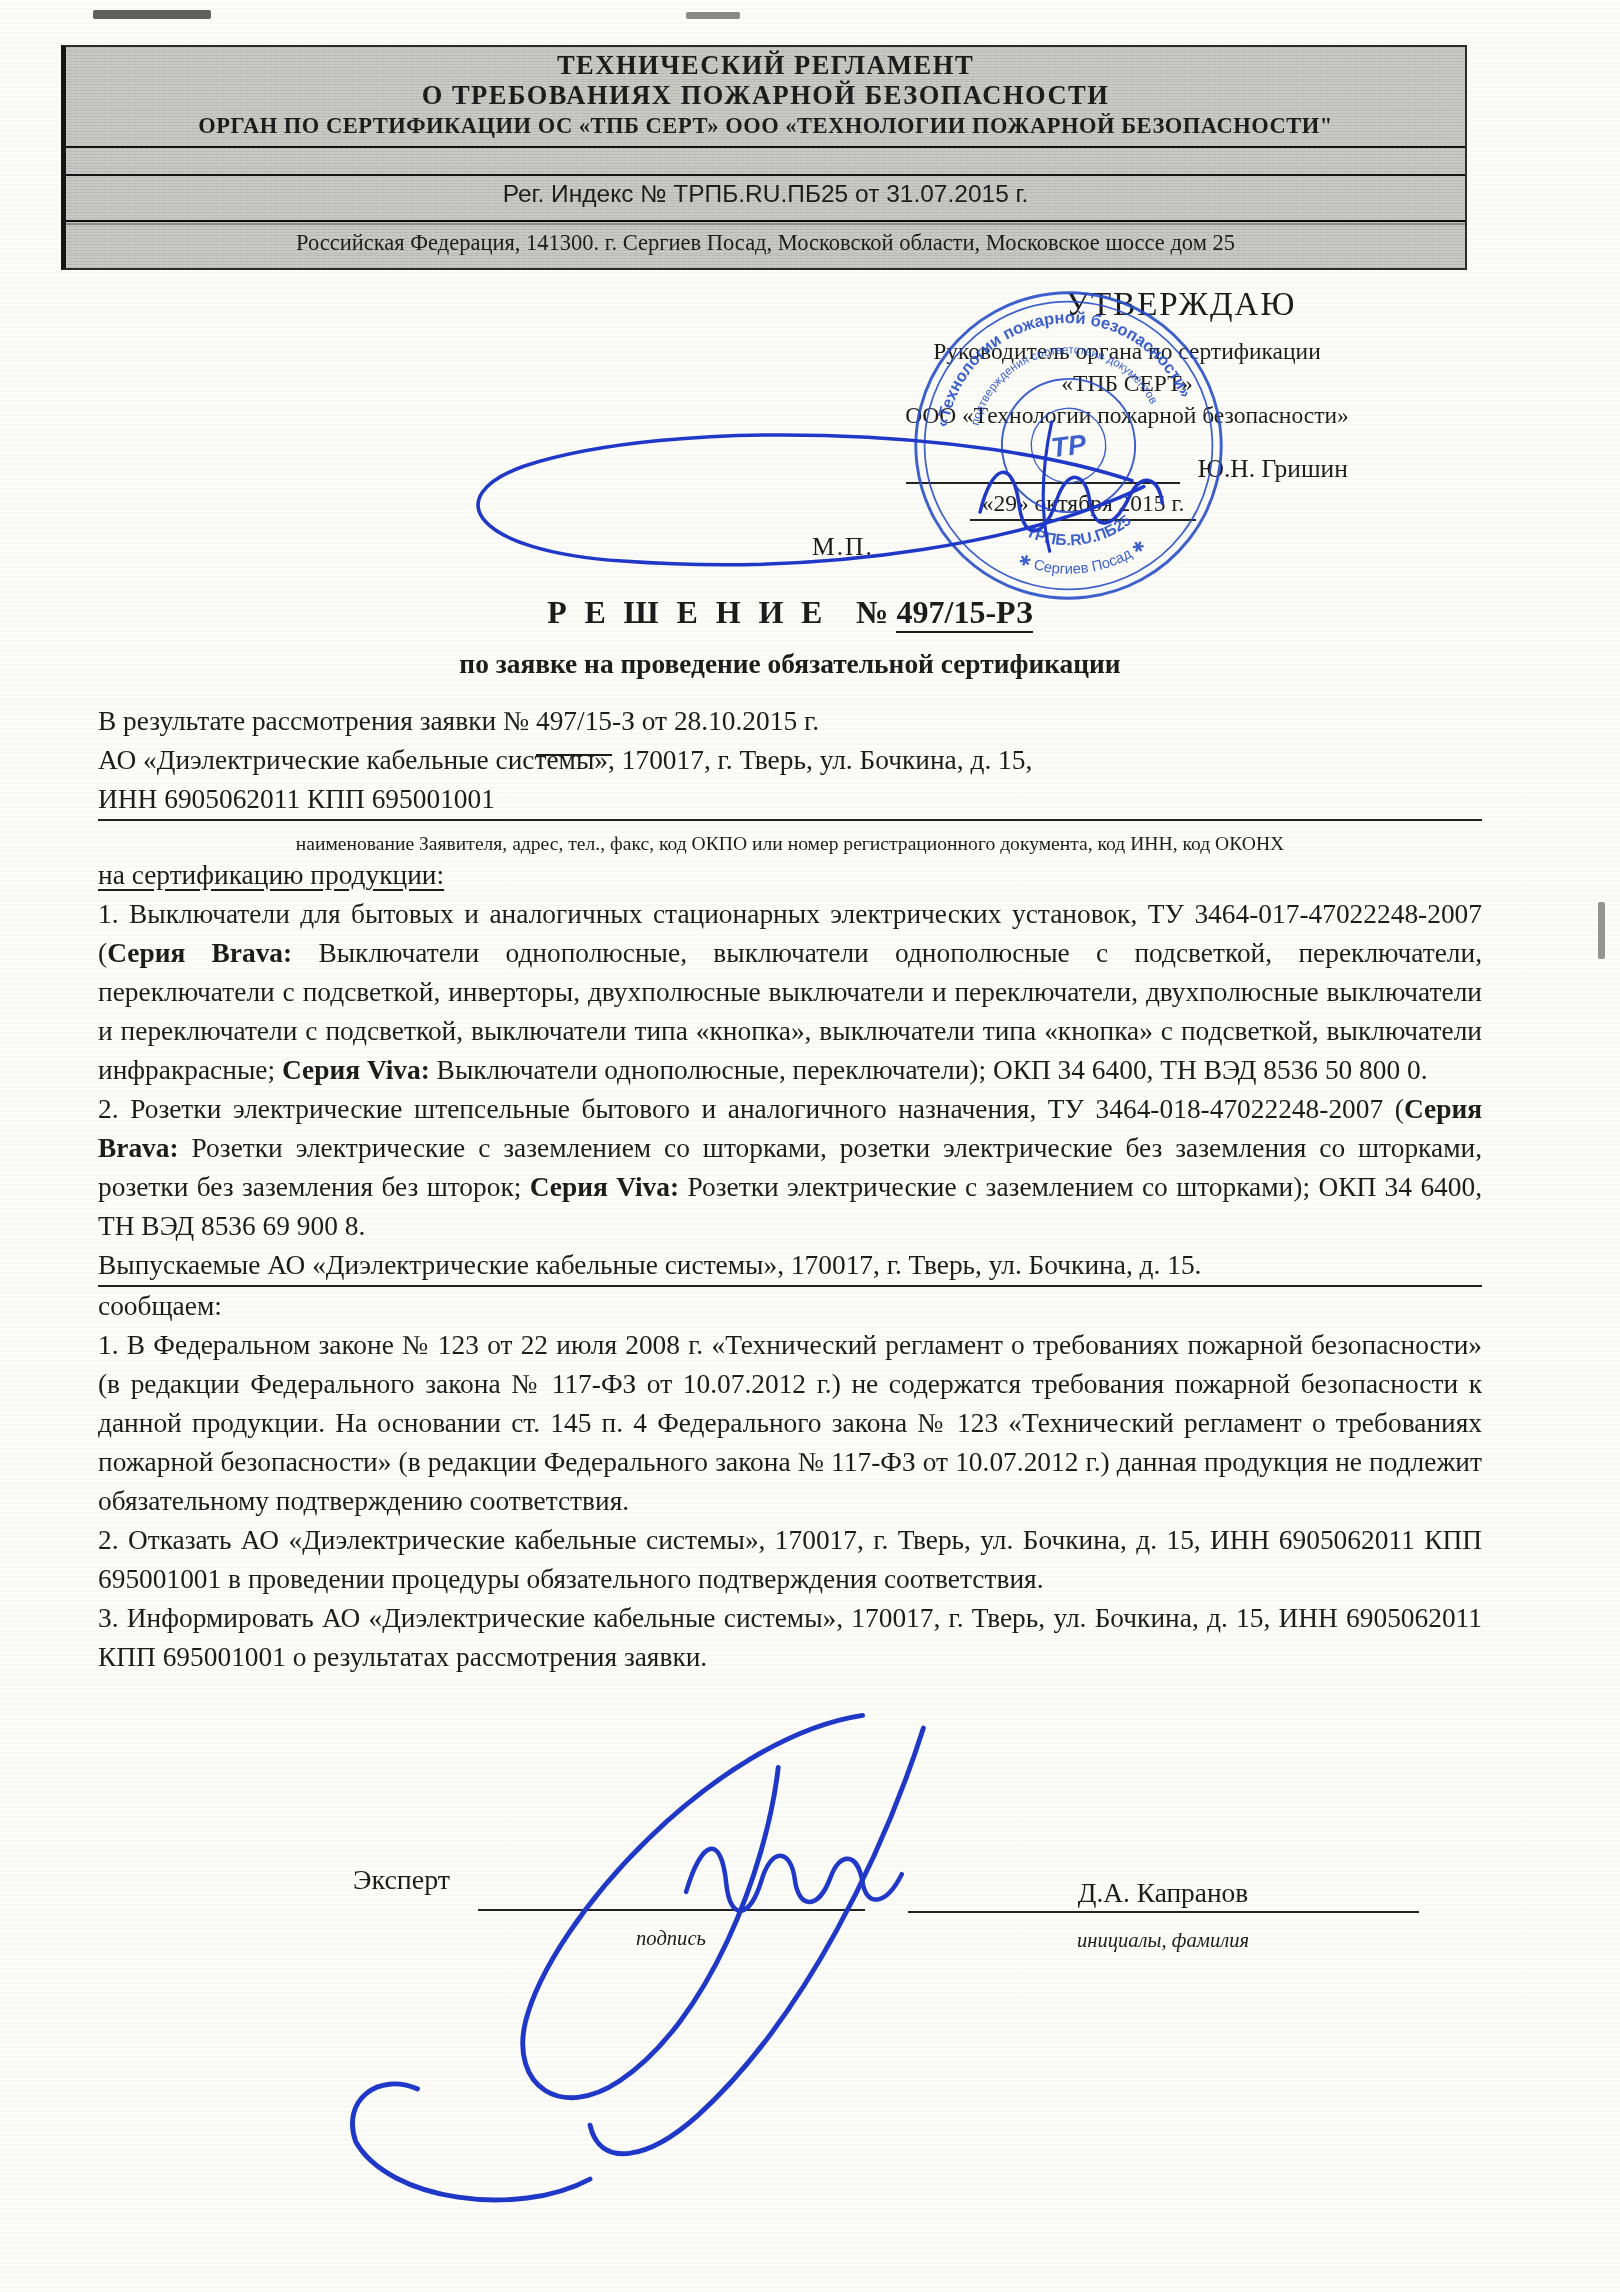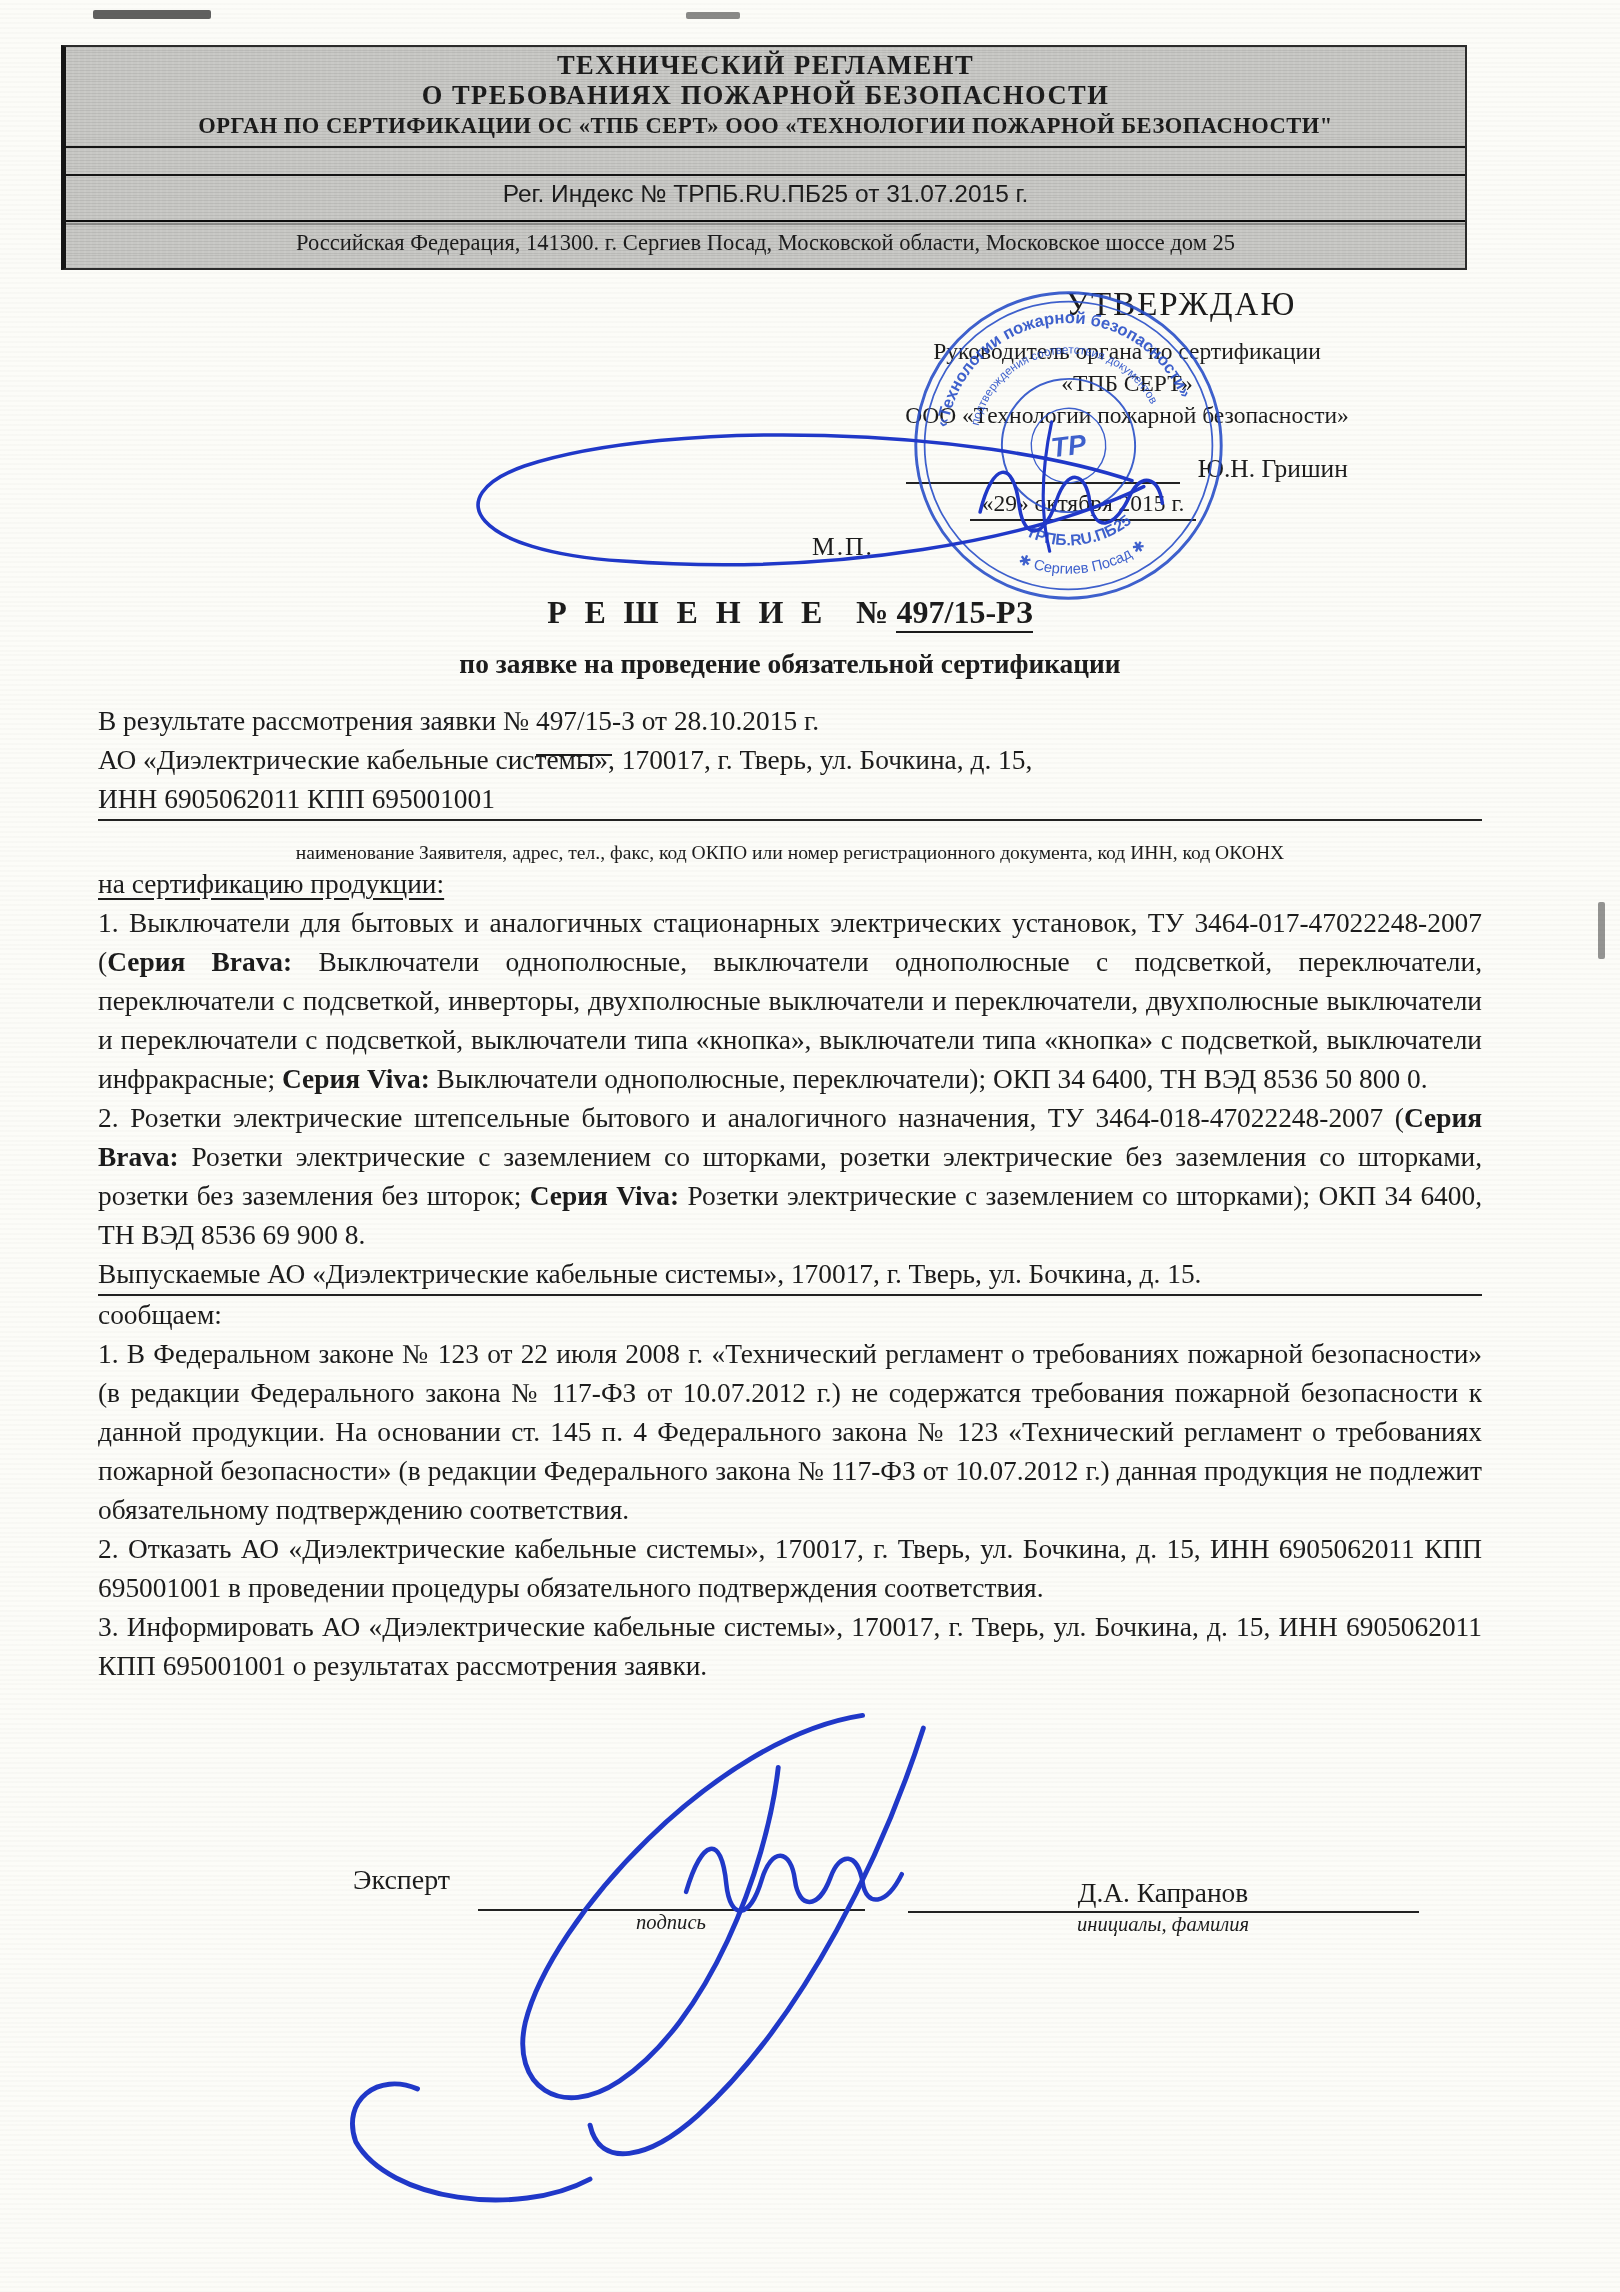--- a/index.html
+++ b/index.html
@@ -56,33 +56,33 @@
   .doc-title .number{border-bottom:2.9px solid #1c1c1c;padding-bottom:1px;}
   .doc-subtitle{position:absolute;left:98px;top:649px;width:1384px;text-align:center;font-weight:bold;font-size:27.4px;}
 
   
   .body{position:absolute;left:98px;top:702px;width:1384px;font-size:27.4px;line-height:39px;}
   .body p{margin:0;}
   .just{text-align:justify;}
   .u{border-bottom:2px solid #1c1c1c;padding-bottom:18px;}
   .uu{text-decoration:underline;text-underline-offset:4.9px;}
   .fillline{border-bottom:2px solid #222;}
-  .caption{font-size:19.6px;line-height:23.5px;text-align:center;padding-top:20px;}
+  .caption{font-size:19.6px;line-height:23.5px;text-align:center;padding-top:11px;}
   .sect{margin-top:25.5px;}
   b{font-weight:bold;}
 
   
   .expert{position:absolute;left:103px;top:1864px;width:1384px;display:flex;align-items:flex-start;}
   .exp-label{font-size:28px;margin-left:250px;margin-bottom:31px;}
   .sig-col{display:flex;flex-direction:column;}
   .col1{width:387px;margin-left:27.4px;}
   .col2{width:511px;margin-left:43px;}
   .line-space{height:45px;border-bottom:2px solid #222;}
   .name-space{height:45px;border-bottom:2px solid #222;display:flex;align-items:flex-end;justify-content:center;font-size:27.4px;padding-bottom:2px;}
-  .sig-caption{font-style:italic;font-size:20.6px;text-align:center;padding-top:0;font-family:Liberation Serif, serif;}
+  .sig-caption{font-style:italic;font-size:20.6px;text-align:center;padding-top:16px;font-family:Liberation Serif, serif;}
 </style>
 </head>
 <body>
 
 <div class="page">
 
   <div class="speck" style="left:93px;top:9.8px;width:118px;height:8.8px;opacity:.75"></div>
   <div class="speck" style="left:686px;top:11.8px;width:54px;height:6.9px;opacity:.55"></div>
   <div class="speck" style="left:1598px;top:902px;width:6.9px;height:57px;opacity:.5"></div>
 

